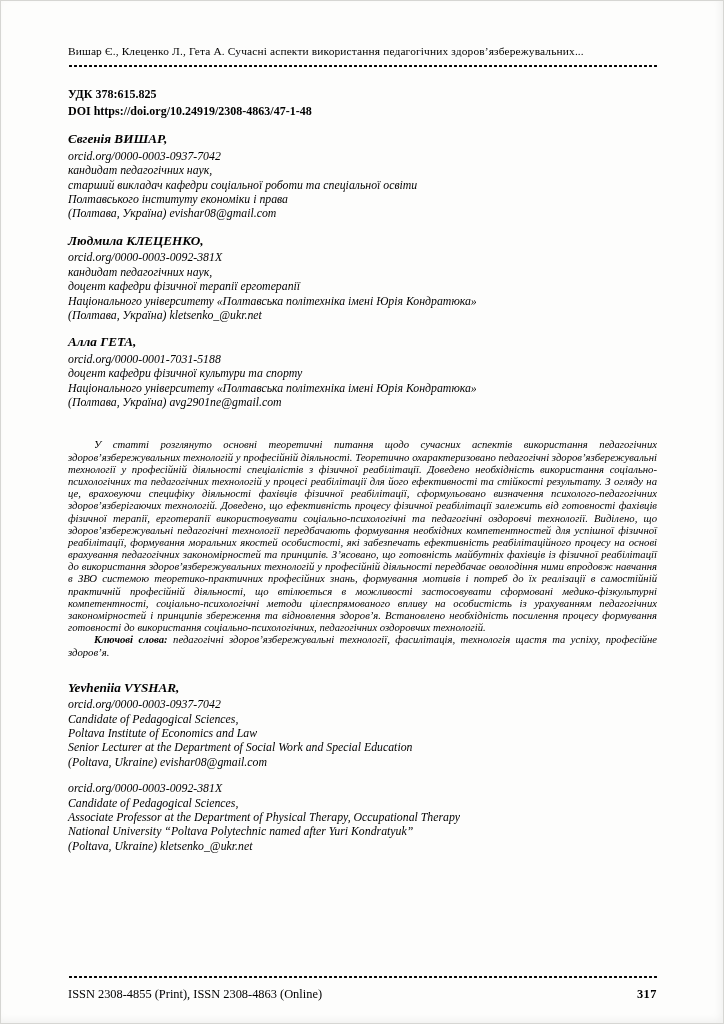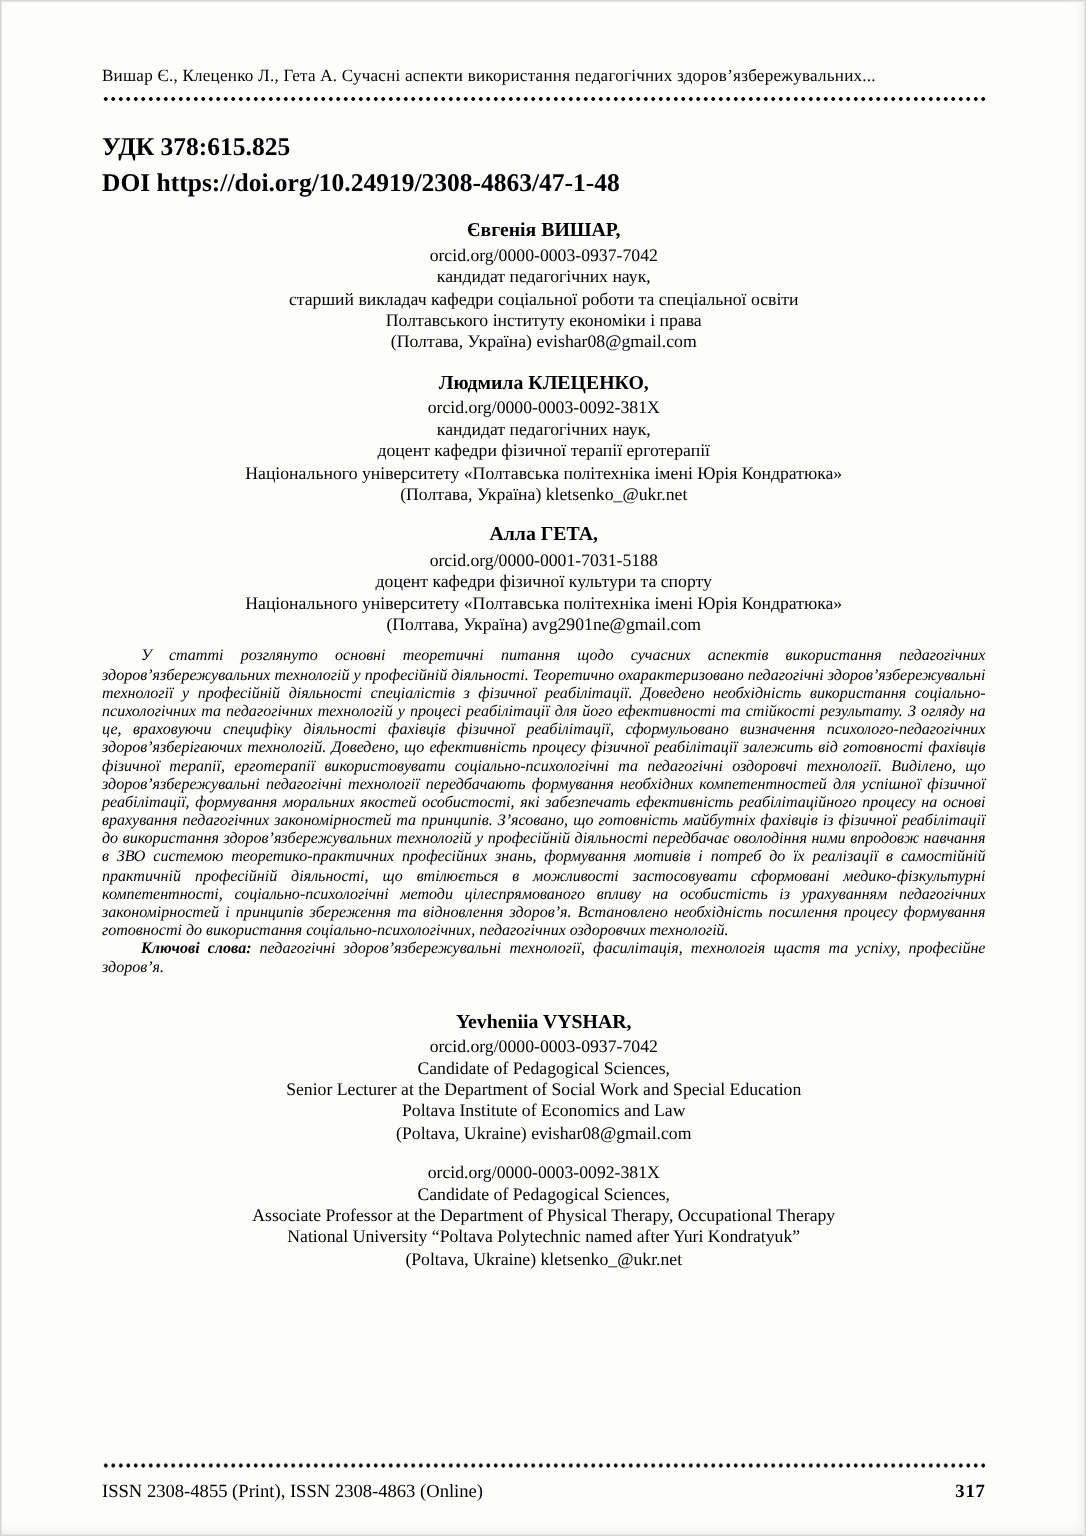--- a/index.html
+++ b/index.html
@@ -27,39 +27,39 @@
 
   .running-head {
     font-size: 11.4px;
     line-height: 1.3;
     padding-bottom: 5px;
     letter-spacing: 0.15px;
     white-space: nowrap;
     overflow: hidden;
   }
 
-  .meta { margin-top: 18px; font-weight: bold; font-size: 17px; line-height: 1.4; }
+  .meta { margin-top: 18px; font-weight: bold; font-size: 12px; line-height: 1.4; }
 
-  .authors { margin-top: 12px; text-align: center; }
+  .authors { margin-top: 12px; text-align: left; font-style: italic; }
   .author-block { margin-bottom: 12px; }
   .author-block:last-child { margin-bottom: 0; }
   .author-name { font-weight: bold; font-size: 13.2px; line-height: 1.25; margin-bottom: 1px; }
   .author-line { font-size: 11.8px; line-height: 1.22; }
 
   .article-title {
     margin-top: 22px;
     text-align: center;
     font-weight: bold;
     font-size: 14.2px;
     line-height: 1.45;
     letter-spacing: 0.2px;
   }
 
   .abstract {
-    margin-top: 8px;
+    margin-top: 29px;
     font-style: italic;
     font-size: 10.7px;
     line-height: 1.14;
     text-align: justify;
     text-indent: 26px;
   }
   .keywords {
     font-style: italic;
     font-size: 10.7px;
     line-height: 1.14;
@@ -134,22 +134,22 @@
   <p class="abstract">У статті розглянуто основні теоретичні питання щодо сучасних аспектів використання педагогічних здоров’язбережувальних технологій у професійній діяльності. Теоретично охарактеризовано педагогічні здоров’язбережувальні технології у професійній діяльності спеціалістів з фізичної реабілітації. Доведено необхідність використання соціально-психологічних та педагогічних технологій у процесі реабілітації для його ефективності та стійкості результату. З огляду на це, враховуючи специфіку діяльності фахівців фізичної реабілітації, сформульовано визначення психолого-педагогічних здоров’язберігаючих технологій. Доведено, що ефективність процесу фізичної реабілітації залежить від готовності фахівців фізичної терапії, ерготерапії використовувати соціально-психологічні та педагогічні оздоровчі технології. Виділено, що здоров’язбережувальні педагогічні технології передбачають формування необхідних компетентностей для успішної фізичної реабілітації, формування моральних якостей особистості, які забезпечать ефективність реабілітаційного процесу на основі врахування педагогічних закономірностей та принципів. З’ясовано, що готовність майбутніх фахівців із фізичної реабілітації до використання здоров’язбережувальних технологій у професійній діяльності передбачає оволодіння ними впродовж навчання в ЗВО системою теоретико-практичних професійних знань, формування мотивів і потреб до їх реалізації в самостійній практичній професійній діяльності, що втілюється в можливості застосовувати сформовані медико-фізкультурні компетентності, соціально-психологічні методи цілеспрямованого впливу на особистість із урахуванням педагогічних закономірностей і принципів збереження та відновлення здоров’я. Встановлено необхідність посилення процесу формування готовності до використання соціально-психологічних, педагогічних оздоровчих технологій.</p>
 
   <p class="keywords"><span class="kw-label">Ключові слова:</span><span> педагогічні здоров’язбережувальні технології, фасилітація, технологія щастя та успіху, професійне здоров’я.</span></p>
 
   <section class="authors authors-en">
 
     <div class="author-block">
       <div class="author-name">Yevheniia VYSHAR,</div>
       <div class="author-line">orcid.org/0000-0003-0937-7042</div>
       <div class="author-line">Candidate of Pedagogical Sciences,</div>
+      <div class="author-line">Poltava Institute of Economics and Law</div>
       <div class="author-line">Senior Lecturer at the Department of Social Work and Special Education</div>
-      <div class="author-line">Poltava Institute of Economics and Law</div>
       <div class="author-line">(Poltava, Ukraine) evishar08@gmail.com</div>
     </div>
 
     <div class="author-block">
       <div class="author-line">orcid.org/0000-0003-0092-381X</div>
       <div class="author-line">Candidate of Pedagogical Sciences,</div>
       <div class="author-line">Associate Professor at the Department of Physical Therapy, Occupational Therapy</div>
       <div class="author-line">National University “Poltava Polytechnic named after Yuri Kondratyuk”</div>
       <div class="author-line">(Poltava, Ukraine) kletsenko_@ukr.net</div>
     </div>

